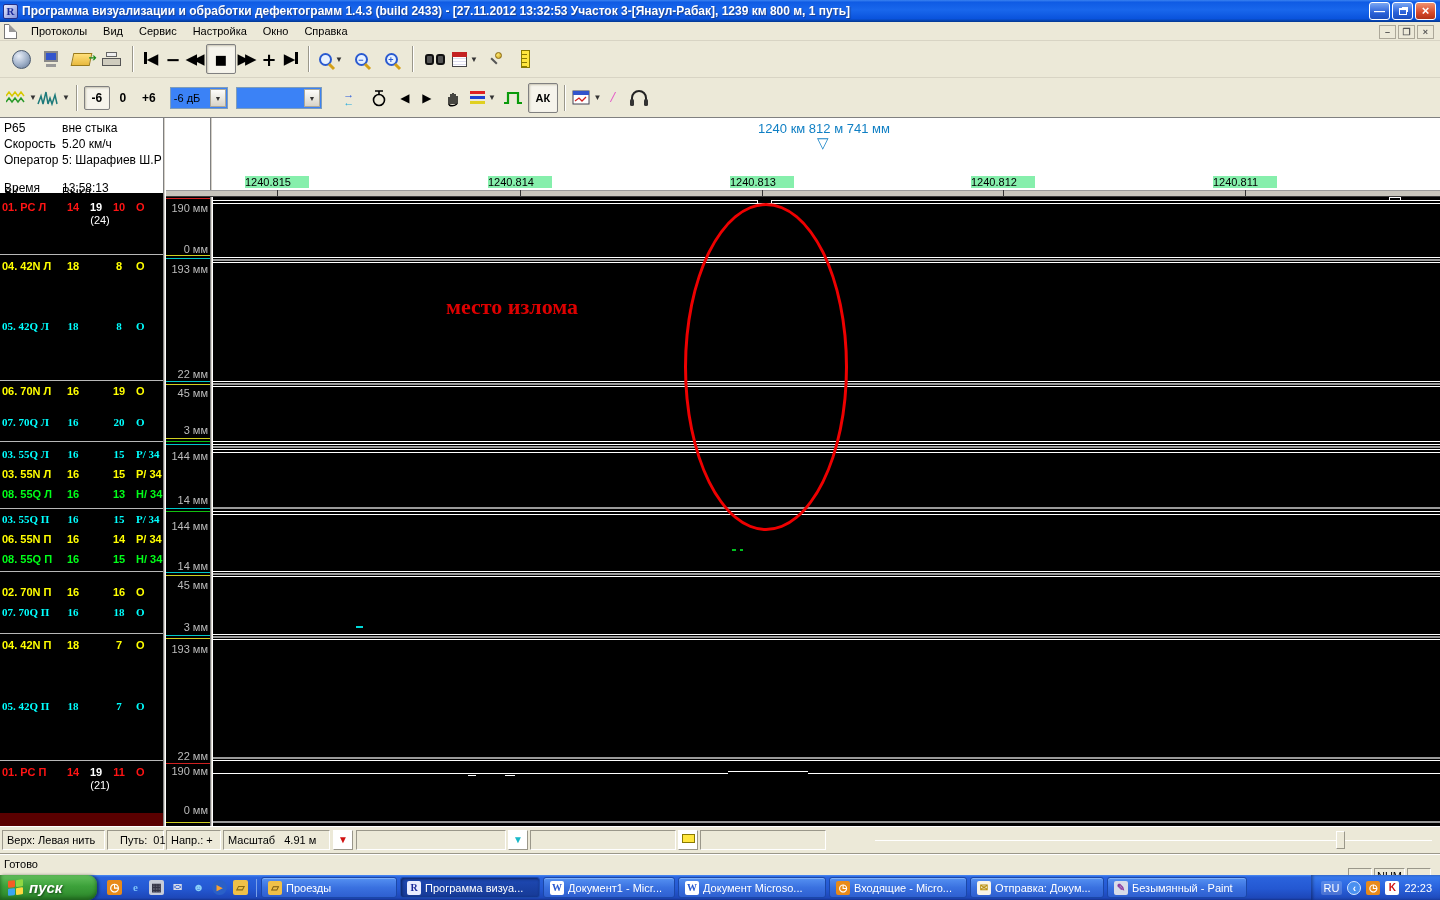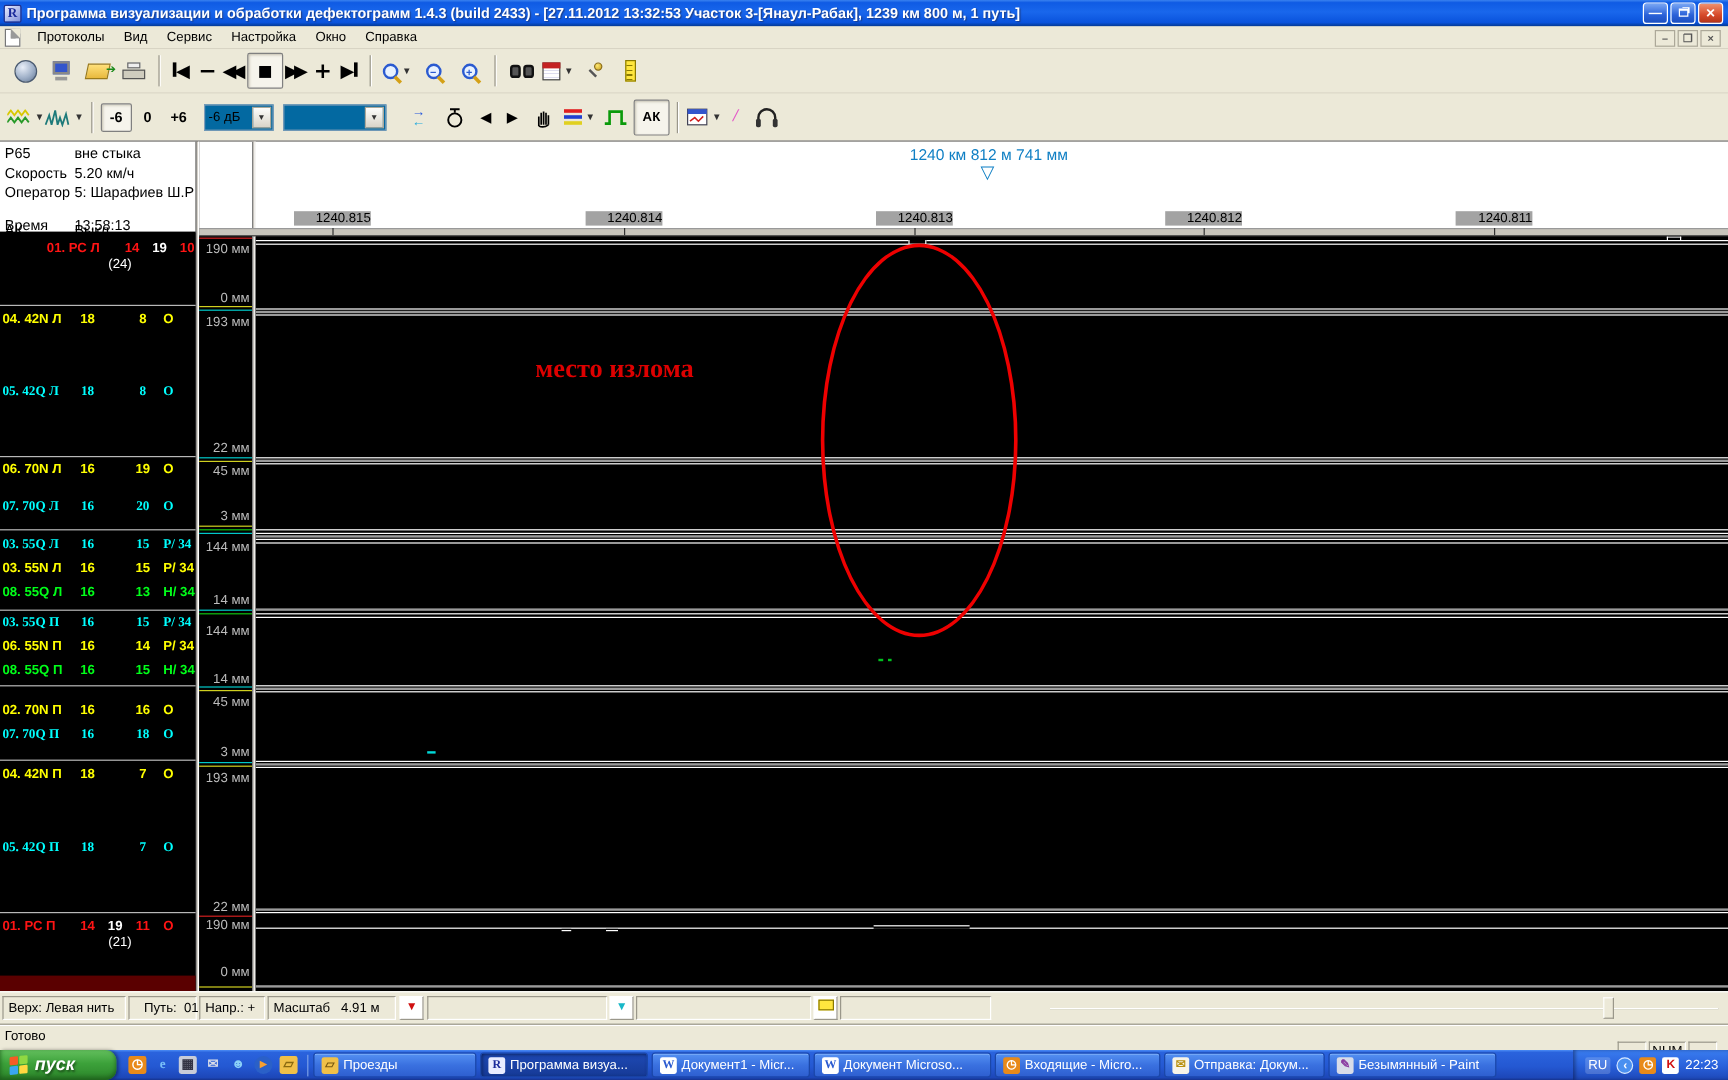--- a/index.html
+++ b/index.html
@@ -56,41 +56,41 @@
   .binoc i { position:absolute; top:2px; width:9px; height:11px; border:2px solid #111; border-radius:3px; background:#555; }
   .binoc i.l { left:0; } .binoc i.r { right:0; }
   .notebook { width:15px; height:15px; border:1px solid #444; background:repeating-linear-gradient(180deg,#fff 0 2px,#dde 2px 3px); position:relative; }
   .notebook:before { content:""; position:absolute; left:-1px; top:-1px; width:15px; height:5px; background:#c42222; }
   .pin { width:16px; height:16px; position:relative; }
   .pin .head { position:absolute; left:8px; top:1px; width:7px; height:7px; border-radius:50%; background:radial-gradient(circle at 35% 35%,#ffe870,#c8a020); border:1px solid #8a6a10; }
   .pin .needle { position:absolute; left:3px; top:9px; width:8px; height:2px; background:#555; transform:rotate(45deg); }
   .ruler-v { width:9px; height:18px; background:#ffe63e; border:1px solid #8a7a00;
     background-image:repeating-linear-gradient(180deg,transparent 0 3px,#8a7a00 3px 4px); background-size:5px 100%; background-repeat:no-repeat; background-color:#ffe63e; }
   .gain-btn { font:bold 12px "Liberation Sans",sans-serif; padding:0 4px; height:24px; min-width:26px; }
-  .combo { height:22px; background:#0369a1; border:1px solid #7f9db9; display:flex; align-items:center; font-size:11px; padding-left:3px; position:relative; }
+  .combo { height:22px; background:#3b82f6; border:1px solid #7f9db9; display:flex; align-items:center; font-size:11px; padding-left:3px; position:relative; }
   .combo .cb-btn { position:absolute; right:1px; top:1px; bottom:1px; width:16px; background:linear-gradient(180deg,#fdfdfb,#d8d4c8); border:1px solid #aca899; font-size:7px; text-align:center; line-height:18px; color:#333; }
   .lines-ic { display:flex; flex-direction:column; gap:2px; }
   .lines-ic b { width:15px; height:3px; }
   .slash-ic { font:bold italic 15px "Liberation Serif",serif; color:#e45ac8; }
   .ak-label { font:bold 11px "Liberation Sans",sans-serif; }
   .swap-ic { display:flex; flex-direction:column; line-height:8px; font-size:11px; }
   .swap-ic .r1 { color:#2255dd; } .swap-ic .r2 { color:#22aadd; }
 
   
   #main { left:0; top:118px; width:1440px; height:708px; background:#000; }
   #info-panel { left:0; top:118px; width:163px; height:76px; background:#fff; font-size:12px; color:#000; }
   .info-row { position:absolute; left:0; width:163px; height:15px; line-height:15px; }
   .info-label { position:absolute; left:4px; }
   .info-value { position:absolute; left:62px; }
   #vdiv1 { left:163px; top:118px; width:3px; height:708px; background:#d4d0c8; border-left:1px solid #808080; border-right:1px solid #fff; }
   #vdiv2 { left:210px; top:118px; width:3px; height:708px; background:#d4d0c8; border-left:1px solid #808080; border-right:1px solid #fff; }
   #header-white { left:166px; top:118px; width:1274px; height:72px; background:#fff; }
   #ruler-strip { left:166px; top:190px; width:1274px; height:7px; background:#c8c5bc; border-top:1px solid #999; border-bottom:1px solid #3a3a3a; }
   .ruler-tick { position:absolute; top:190px; width:1px; height:6px; background:#333; }
-  .ruler-label { position:absolute; top:176px; width:64px; text-align:right; font-size:11px; color:#000; background:#a3a3a3; }
+  .ruler-label { position:absolute; top:176px; width:64px; text-align:left; font-size:11px; color:#000; background:#86efac; }
   #marker-text { position:absolute; top:121px; width:220px; text-align:center; color:#0f7fc4; font:13px "Liberation Sans",sans-serif; }
   #marker-tri { position:absolute; top:134px; color:#0f7fc4; font-size:15px; }
 
   #channel-panel { left:0; top:193px; width:163px; height:633px; background:#000; }
   .ch-row { position:absolute; left:0; width:163px; height:14px; font:bold 11px/14px "Liberation Sans",sans-serif; }
   .ch-n { position:absolute; left:2px; } .ch-a { position:absolute; left:62px; width:22px; text-align:center; }
   .ch-b { position:absolute; left:85px; width:22px; text-align:center; color:#fff; }
   .ch-c { position:absolute; left:107px; width:24px; text-align:center; }
   .ch-d { position:absolute; left:136px; }
   .ch-note { position:absolute; left:85px; width:30px; text-align:center; color:#fff; font:11px/13px "Liberation Sans",sans-serif; }
@@ -363,21 +363,21 @@
 <div class="ruler-tick abs" style="left:277px;"></div>
 <div class="ruler-tick abs" style="left:520px;"></div>
 <div class="ruler-tick abs" style="left:762px;"></div>
 <div class="ruler-tick abs" style="left:1003px;"></div>
 <div class="ruler-tick abs" style="left:1245px;"></div>
 
 <div id="marker-text" class="abs" style="left:714px;">1240 км 812 м 741 мм</div>
 <div id="marker-tri" class="abs" style="left:817px;">▽</div>
 
 <div id="channel-panel" class="abs">
-  <div class="ch-row c-r" style="top:7px;margin-left:37px;">
+  <div class="ch-row c-r" style="top:7px;">
       <span class="ch-n">01. РС Л</span>
       <span class="ch-a">14</span>
       <span class="ch-b">19</span>
       <span class="ch-c">10</span>
       <span class="ch-d">О</span>
     </div>
   <div class="ch-note" style="top:21px;">(24)</div>
   <div class="ch-sep" style="top:61px;"></div>
   <div class="ch-row c-y" style="top:66px;">
       <span class="ch-n">04. 42N Л</span>

